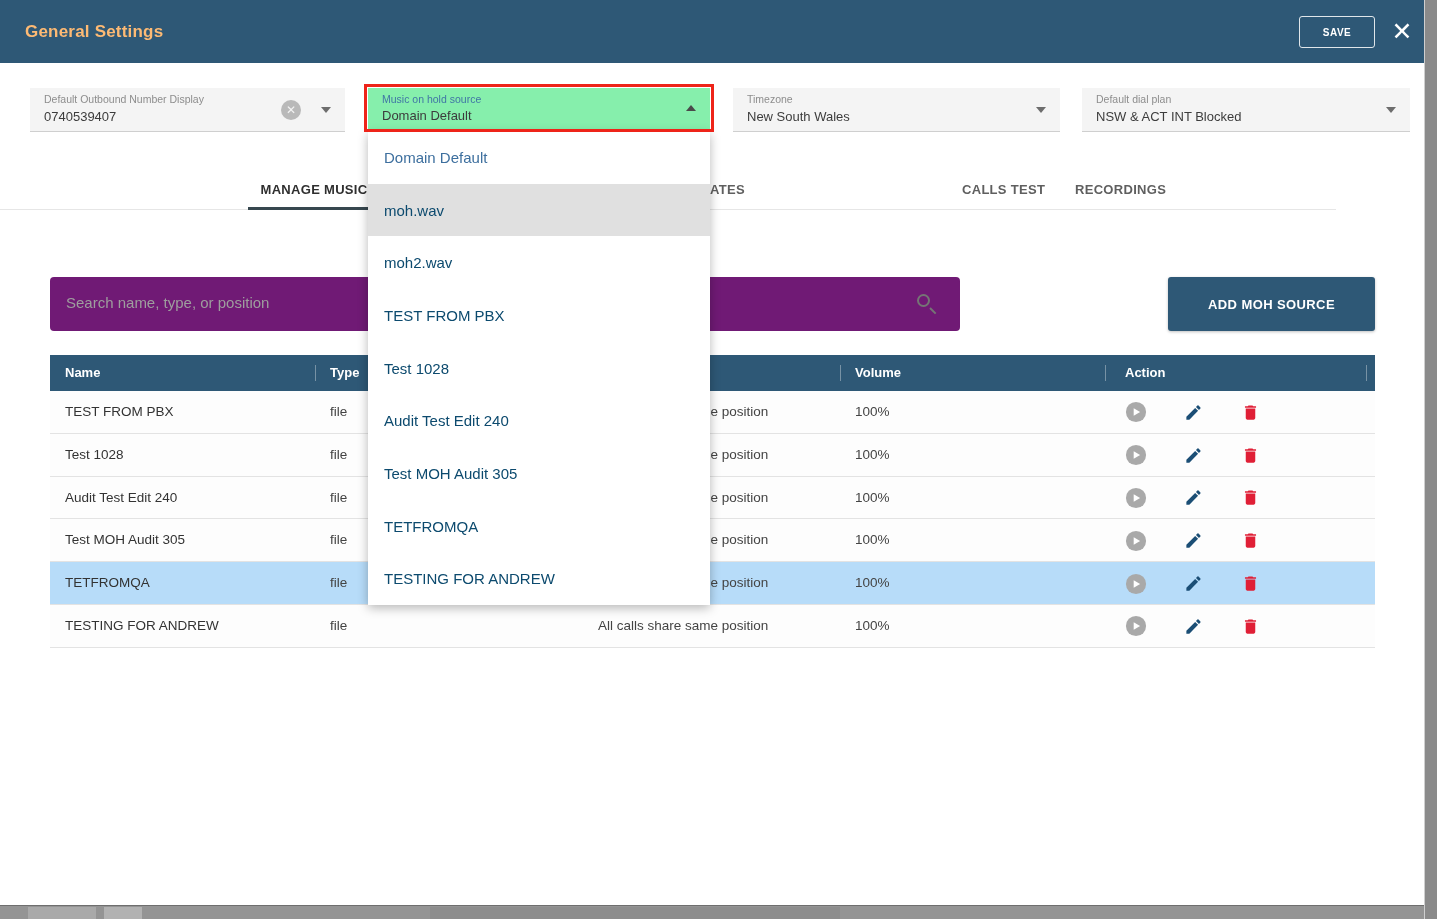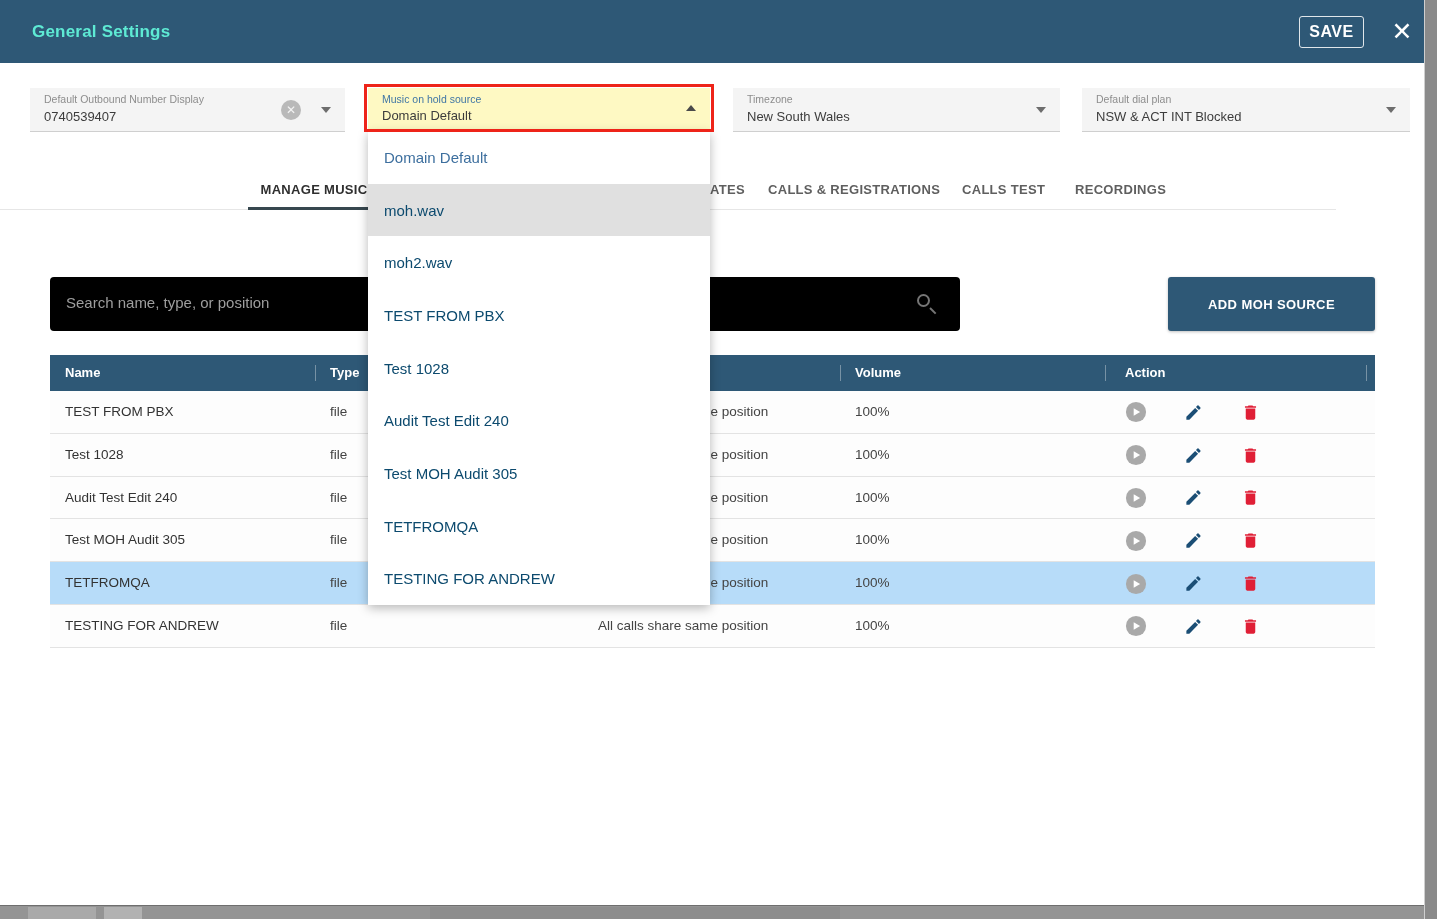--- a/index.html
+++ b/index.html
@@ -6,56 +6,56 @@
   html,body { background:#e9e9e9; }
   body { font-family:"Liberation Sans","DejaVu Sans",sans-serif; }
   #screen {
     position:relative; width:1437px; height:919px; background:#ffffff;
     overflow:hidden; margin:0 auto;
   }
 
   
   .app-header { position:absolute; left:0; top:0; width:1424px; height:63px;
     background:#2e5876; display:flex; align-items:center; }
-  .app-title { position:absolute; left:32px; color:#5eead4; font-size:17px; font-weight:bold; letter-spacing:.2px; }
-  .save-btn { position:absolute; left:1299px; top:16px; width:65px; height:32px;
+  .app-title { position:absolute; left:25px; color:#fdba74; font-size:17px; font-weight:bold; letter-spacing:.2px; }
+  .save-btn { position:absolute; left:1299px; top:16px; width:76px; height:32px;
     background:transparent; border:1px solid rgba(255,255,255,.85); border-radius:3px;
-    color:#ffffff; font-size:16px; font-weight:bold; letter-spacing:.5px;
+    color:#ffffff; font-size:10px; font-weight:bold; letter-spacing:.5px;
     display:flex; align-items:center; justify-content:center; cursor:pointer; }
   .close-x { position:absolute; left:1386px; top:15px; width:32px; height:32px;
     color:#ffffff; font-size:25px; font-weight:400; display:flex; align-items:center; justify-content:center; cursor:pointer; }
 
   
   .field { position:absolute; top:88px; height:44px; background:#f4f4f4;
     border-bottom:1px solid #cfcfcf; cursor:pointer; }
   .field .flabel { position:absolute; left:14px; top:5px; font-size:10.5px; color:#8d8d8d; }
   .field .fvalue { position:absolute; left:14px; bottom:7px; font-size:13px; color:#3c3c3c; }
   .caret-down { position:absolute; right:14px; top:19px; width:0; height:0;
     border-left:5px solid transparent; border-right:5px solid transparent; border-top:6px solid #6d6d6d; }
   .caret-up { position:absolute; right:14px; top:17px; width:0; height:0;
     border-left:5px solid transparent; border-right:5px solid transparent; border-bottom:6px solid #4a4a4a; }
   .clear-icon { position:absolute; right:44px; top:12px; width:20px; height:20px; border-radius:50%;
     background:#b9b9b9; color:#f4f4f4; font-size:12px; font-weight:bold;
     display:flex; align-items:center; justify-content:center; cursor:pointer; }
-  #field-moh { left:368px; width:342px; background:#fef9c3; border-bottom:2px solid #2e5876;text-align:center; }
+  #field-moh { left:368px; width:342px; background:#86efac; border-bottom:2px solid #2e5876;text-align:center; }
   #field-moh .flabel { color:#4076a5; }
   .red-annotation { position:absolute; left:364px; top:84px; width:350px; height:48px;
     border:3px solid #ee2419; z-index:60; pointer-events:none; }
 
   
   .tabbar { position:absolute; left:0; top:170px; width:1336px; height:40px;
     border-bottom:1px solid #e6e6e6; background:#ffffff; }
   .tab { position:absolute; top:0; height:40px; line-height:40px; font-size:13px; font-weight:bold;
     color:#5f5f5f; letter-spacing:.3px; cursor:pointer; white-space:nowrap; }
   .tab.active { color:#2f2f2f; }
   .tab-underline { position:absolute; left:248px; top:37px; width:132px; height:3px; background:#37474f; }
 
   
   .search-box { position:absolute; left:50px; top:277px; width:910px; height:54px;
-    background:#000000; border-radius:4px; cursor:text; }
+    background:#701a75; border-radius:4px; cursor:text; }
   .search-placeholder { position:absolute; left:16px; top:17px; font-size:15px; color:#9e9e9e; }
   .search-glass { position:absolute; right:22px; top:16px; width:22px; height:22px; }
   .search-glass .lens { position:absolute; left:1px; top:1px; width:13px; height:13px;
     border:2px solid #757575; border-radius:50%; }
   .search-glass .handle { position:absolute; left:14px; top:14px; width:8px; height:2px;
     background:#757575; transform:rotate(45deg); transform-origin:left center; }
   .add-btn { position:absolute; left:1168px; top:277px; width:207px; height:54px;
     background:#2e5876; border:none; border-radius:3px; color:#ffffff;
     font-size:13px; font-weight:bold; letter-spacing:.4px; cursor:pointer;
     display:flex; align-items:center; justify-content:center; box-shadow:0 1px 3px rgba(0,0,0,.25); }
@@ -126,21 +126,20 @@
 
   <div class="field" id="field-dialplan" style="left:1082px;width:328px;">
     <div class="flabel">Default dial plan</div>
     <div class="fvalue">NSW &amp; ACT INT Blocked</div>
     <div class="caret-down"></div>
   </div>
 
   <div class="tabbar">
     <div class="tab active" style="left:248px;width:132px;text-align:center;">MANAGE MUSIC</div>
     <div class="tab" style="left:710px;">ATES</div>
-    <div class="tab" style="left:768px;">CALLS &amp; REGISTRATIONS</div>
     <div class="tab" style="left:962px;">CALLS TEST</div>
     <div class="tab" style="left:1075px;">RECORDINGS</div>
     <div class="tab-underline"></div>
   </div>
 
   <div class="search-box">
     <div class="search-placeholder">Search name, type, or position</div>
     <div class="search-glass">
       <div class="lens"></div>
         <div class="handle"></div>

